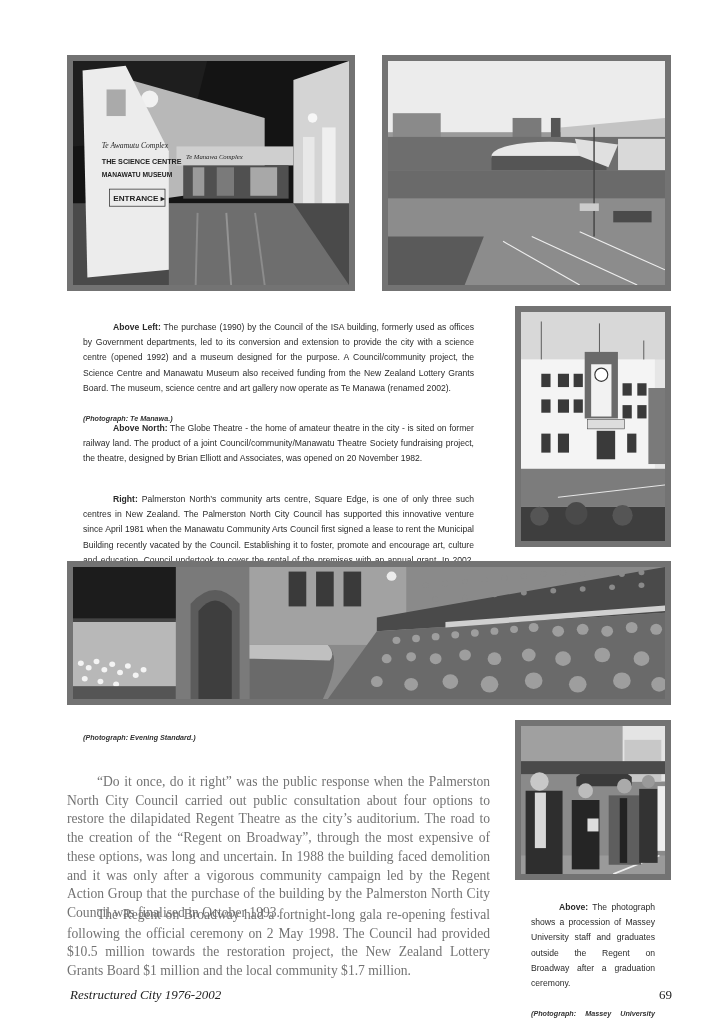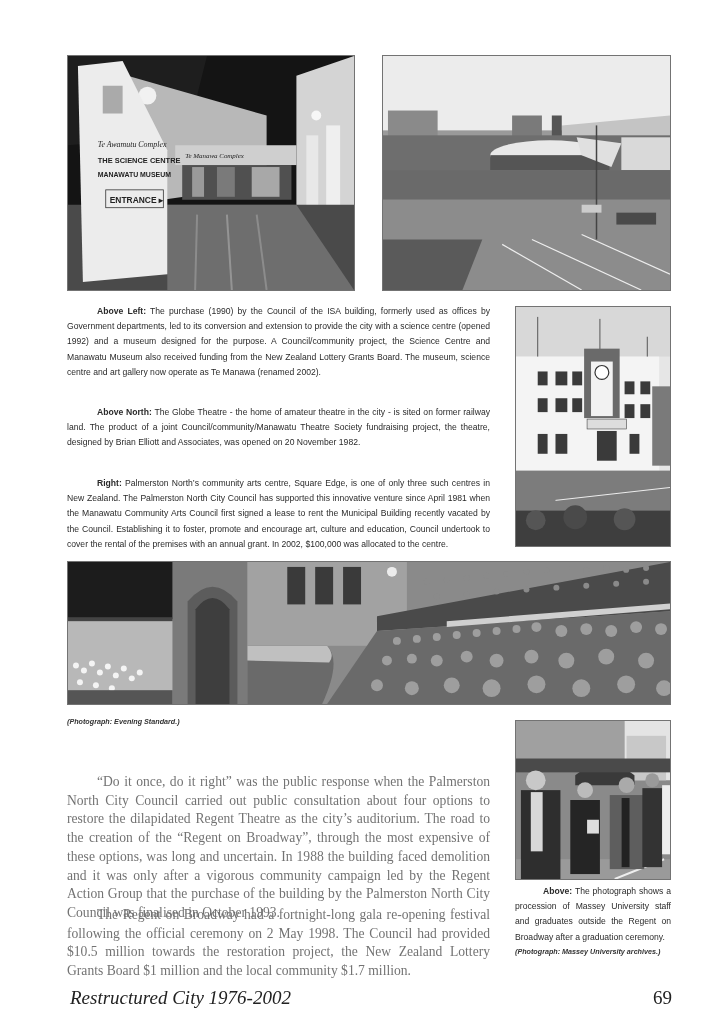--- a/index.html
+++ b/index.html
@@ -1,25 +1,25 @@
 <!DOCTYPE html>
 <html><head>
 <meta charset="utf-8">
 <style>
   html, body { margin: 0; padding: 0; background: #ffffff; }
   body { width: 724px; height: 1024px; position: relative; overflow: hidden; color: #1a1a1a; }
-  .photo { position: absolute; border: 1px solid #737373; overflow: hidden; box-sizing: border-box; }
+  .photo { position: absolute; border: 6px solid #737373; overflow: hidden; box-sizing: border-box; }
   .photo svg { display: block; width: 100%; height: 100%; }
   .caption { position: absolute; font-family: "Liberation Sans", sans-serif; font-size: 8.6px; line-height: 15.2px; color: #2a2a2a; text-align: justify; }
   .caption .lead { font-weight: bold; }
-  .caption p { margin: 0; text-indent: 30px; }
+  .caption p { margin: 16px; text-indent: 30px; }
   .caption .credit { font-style: italic; font-weight: bold; font-size: 7.2px; line-height: 13px; text-indent: 0; color: #333; }
   .body-text { position: absolute; font-family: "Liberation Serif", serif; font-size: 13.6px; line-height: 18.7px; color: #737373; text-align: justify; }
   .body-text p { margin: 0; text-indent: 30px; }
-  .footer { position: absolute; top: 987px; font-family: "Liberation Serif", serif; font-size: 19px; color: #222; }
+  .footer { position: absolute; top: 987px; font-family: "Liberation Serif", serif; font-size: 13px; color: #222; }
   .footer-title { left: 70px; font-style: italic; }
   .footer-page { right: 52px; margin-left: 48px; }
 </style>
 </head>
 <body>
 
 <div class="photo" style="left:67px; top:55px; width:288px; height:236px;">
   <svg viewBox="0 0 288 236" preserveAspectRatio="none">
     <rect width="288" height="236" fill="#141414"></rect>
     <polygon points="0,0 140,0 120,80 0,90" fill="#1e1e1e"></polygon>
@@ -70,20 +70,21 @@
     <line x1="150" y1="185" x2="260" y2="236" stroke="#eee" stroke-width="1.2"></line>
     <line x1="200" y1="180" x2="289" y2="220" stroke="#eee" stroke-width="1.2"></line>
     <line x1="215" y1="70" x2="215" y2="185" stroke="#444" stroke-width="1.5"></line>
     <rect x="200" y="150" width="20" height="8" fill="#ccc"></rect>
     <rect x="235" y="158" width="40" height="12" fill="#4a4a4a"></rect>
   </svg>
 </div>
 
 <div class="caption" style="left:67px; top:304px; width:423px;">
   <p><span class="lead">Above Left:</span><span> The purchase (1990) by the Council of the ISA building, formerly used as offices by Government departments, led to its conversion and extension to provide the city with a science centre (opened 1992) and a museum designed for the purpose. A Council/community project, the Science Centre and Manawatu Museum also received funding from the New Zealand Lottery Grants Board. The museum, science centre and art gallery now operate as Te Manawa (renamed 2002).</span></p>
+  <p class="credit">(Photograph: Te Manawa.)</p>
 </div>
 
 <div class="caption" style="left:67px; top:405px; width:423px;">
   <p><span class="lead">Above North:</span><span> The Globe Theatre - the home of amateur theatre in the city - is sited on former railway land. The product of a joint Council/community/Manawatu Theatre Society fundraising project, the theatre, designed by Brian Elliott and Associates, was opened on 20 November 1982.</span></p>
 </div>
 
 <div class="caption" style="left:67px; top:476px; width:423px;">
   <p><span class="lead">Right:</span><span> Palmerston North’s community arts centre, Square Edge, is one of only three such centres in New Zealand. The Palmerston North City Council has supported this innovative venture since April 1981 when the Manawatu Community Arts Council first signed a lease to rent the Municipal Building recently vacated by the Council. Establishing it to foster, promote and encourage art, culture and education, Council undertook to cover the rental of the premises with an annual grant. In 2002, $100,000 was allocated to the centre.</span></p>
 </div>
 

